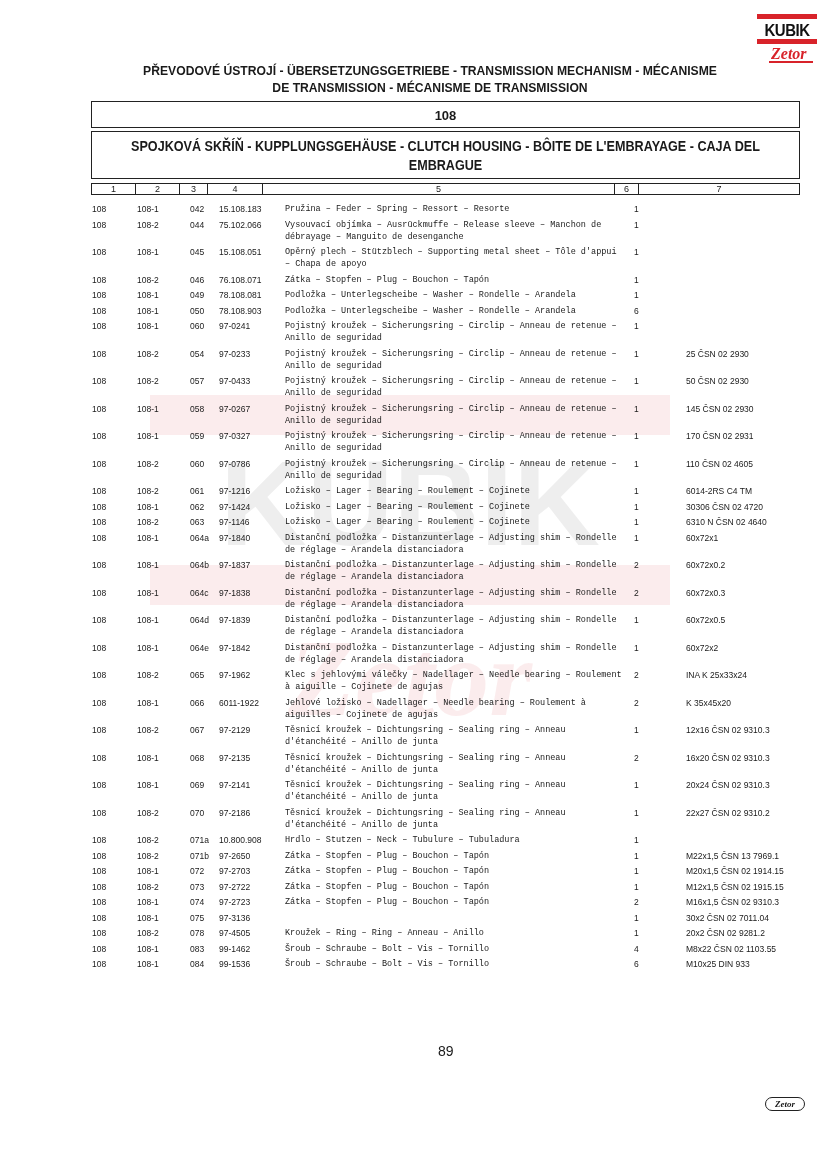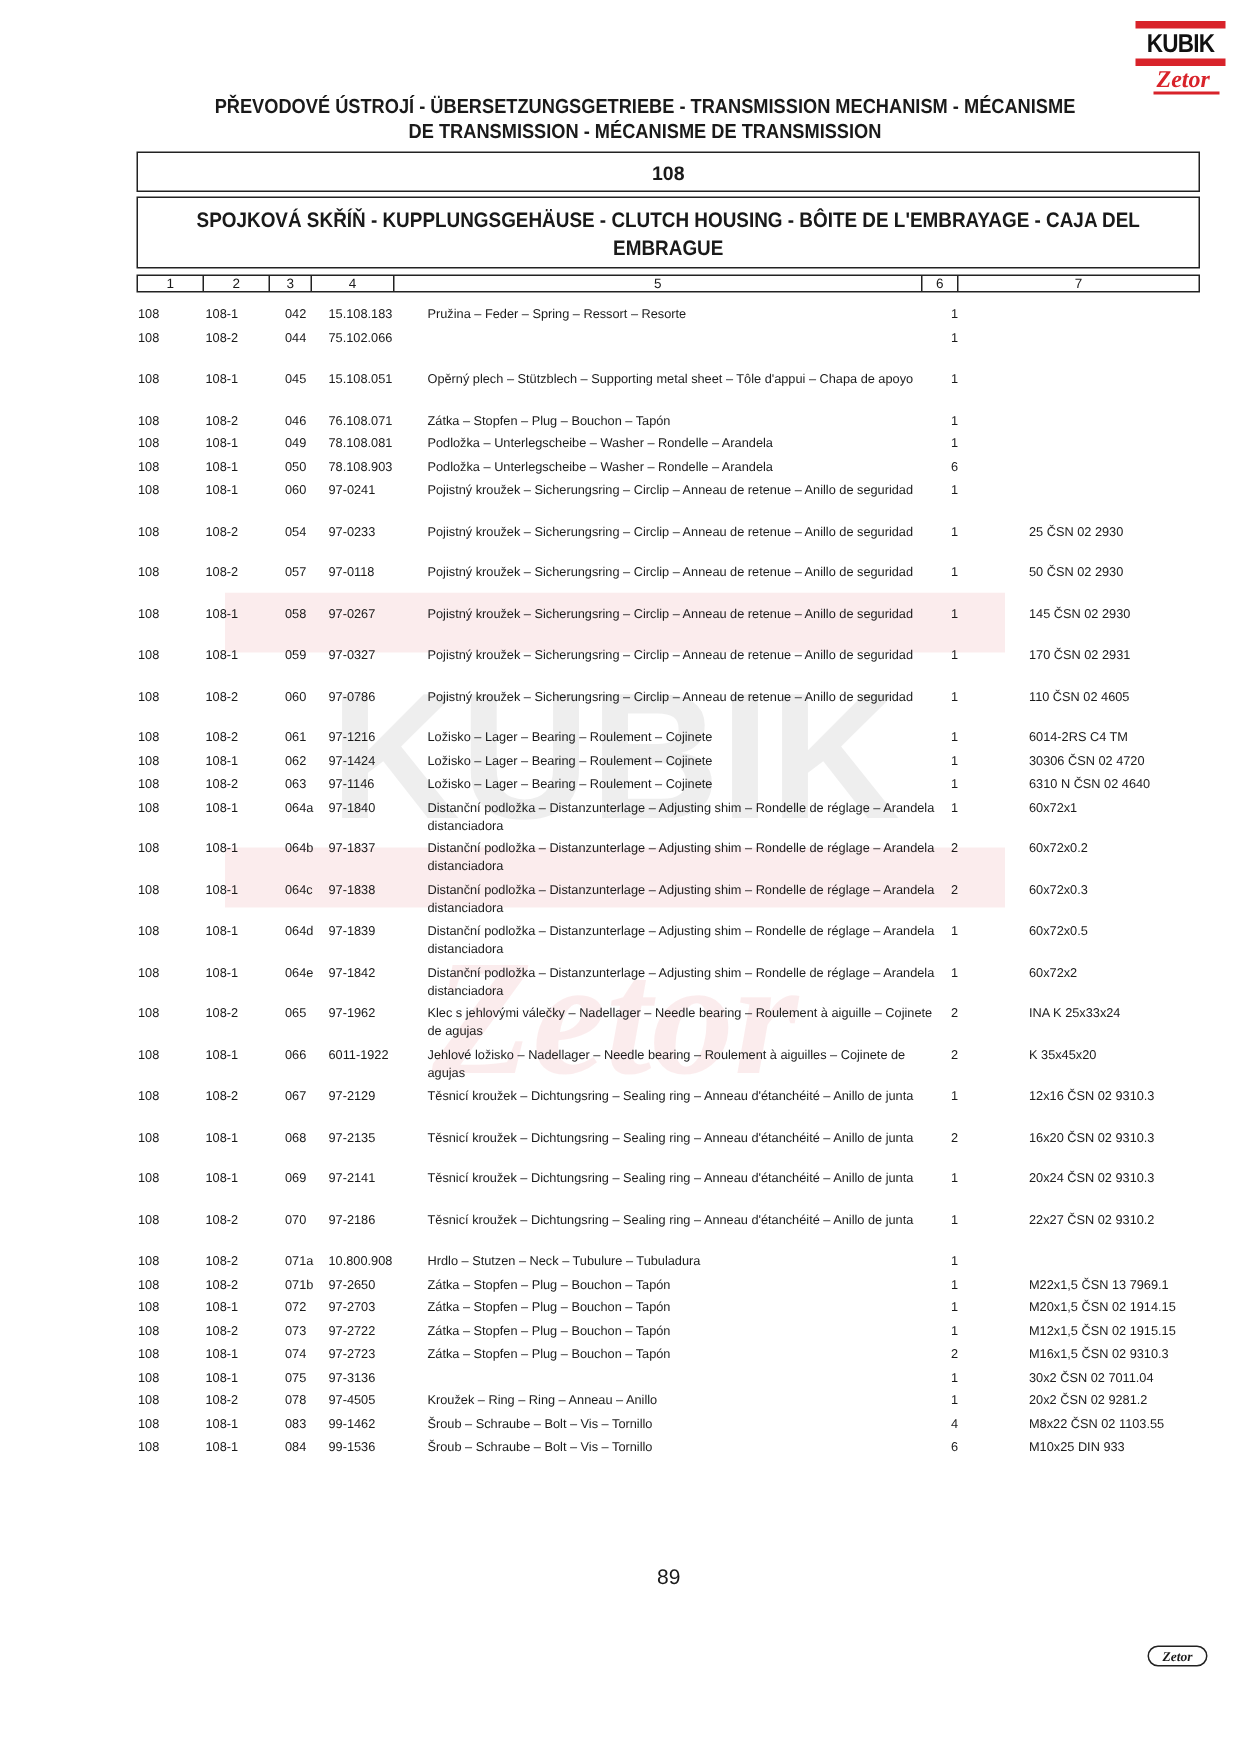--- a/index.html
+++ b/index.html
@@ -31,21 +31,21 @@
 
     .watermark { position: absolute; left: 150px; top: 395px; width: 520px; height: 380px; pointer-events: none; opacity: 0.08; }
 
     .rows { position: absolute; left: 0; top: 203px; width: 826px; }
     .row { position: relative; width: 826px; font-size: 8.5px; line-height: 12px; }
     .row .c { position: absolute; top: 0; white-space: nowrap; }
     .c1 { left: 92px; }
     .c2 { left: 137px; }
     .c3 { left: 190px; }
     .c4 { left: 219px; }
-    .c5 { left: 285px; width: 340px; white-space: normal !important; }
+    .c5 { left: 285px; width: 340px; white-space: normal !important; font-family: Liberation Mono, monospace; }
     .c6 { left: 634px; }
     .c7 { left: 654px; margin-left: 32px; }
 
     .page-num { position: absolute; left: 438px; top: 1043px; font-size: 14px; }
     .footer-logo { position: absolute; left: 765px; top: 1097px; width: 40px; height: 14px; border: 1px solid #222;
       border-radius: 8px; font-family: "Liberation Serif", serif; font-style: italic; font-weight: bold; font-size: 9px;
       text-align: center; line-height: 12px; }
   </style>
 </head>
 <body>
@@ -93,20 +93,21 @@
       <span class="c c4">15.108.183</span>
       <span class="c c5">Pružina – Feder – Spring – Ressort – Resorte</span>
       <span class="c c6">1</span>
       <span class="c c7"></span>
     </div>
     <div class="row" style="height: 27.5px;">
       <span class="c c1">108</span>
       <span class="c c2">108-2</span>
       <span class="c c3">044</span>
       <span class="c c4">75.102.066</span>
+      <span class="c c5">Vysouvací objímka – Ausrückmuffe – Release sleeve – Manchon de débrayage – Manguito de desenganche</span>
       <span class="c c6">1</span>
       <span class="c c7"></span>
     </div>
     <div class="row" style="height: 27.5px;">
       <span class="c c1">108</span>
       <span class="c c2">108-1</span>
       <span class="c c3">045</span>
       <span class="c c4">15.108.051</span>
       <span class="c c5">Opěrný plech – Stützblech – Supporting metal sheet – Tôle d'appui – Chapa de apoyo</span>
       <span class="c c6">1</span>
@@ -154,21 +155,21 @@
       <span class="c c3">054</span>
       <span class="c c4">97-0233</span>
       <span class="c c5">Pojistný kroužek – Sicherungsring – Circlip – Anneau de retenue – Anillo de seguridad</span>
       <span class="c c6">1</span>
       <span class="c c7">25 ČSN 02 2930</span>
     </div>
     <div class="row" style="height: 27.5px;">
       <span class="c c1">108</span>
       <span class="c c2">108-2</span>
       <span class="c c3">057</span>
-      <span class="c c4">97-0118</span>
+      <span class="c c4">97-0433</span>
       <span class="c c5">Pojistný kroužek – Sicherungsring – Circlip – Anneau de retenue – Anillo de seguridad</span>
       <span class="c c6">1</span>
       <span class="c c7">50 ČSN 02 2930</span>
     </div>
     <div class="row" style="height: 27.5px;">
       <span class="c c1">108</span>
       <span class="c c2">108-1</span>
       <span class="c c3">058</span>
       <span class="c c4">97-0267</span>
       <span class="c c5">Pojistný kroužek – Sicherungsring – Circlip – Anneau de retenue – Anillo de seguridad</span>

